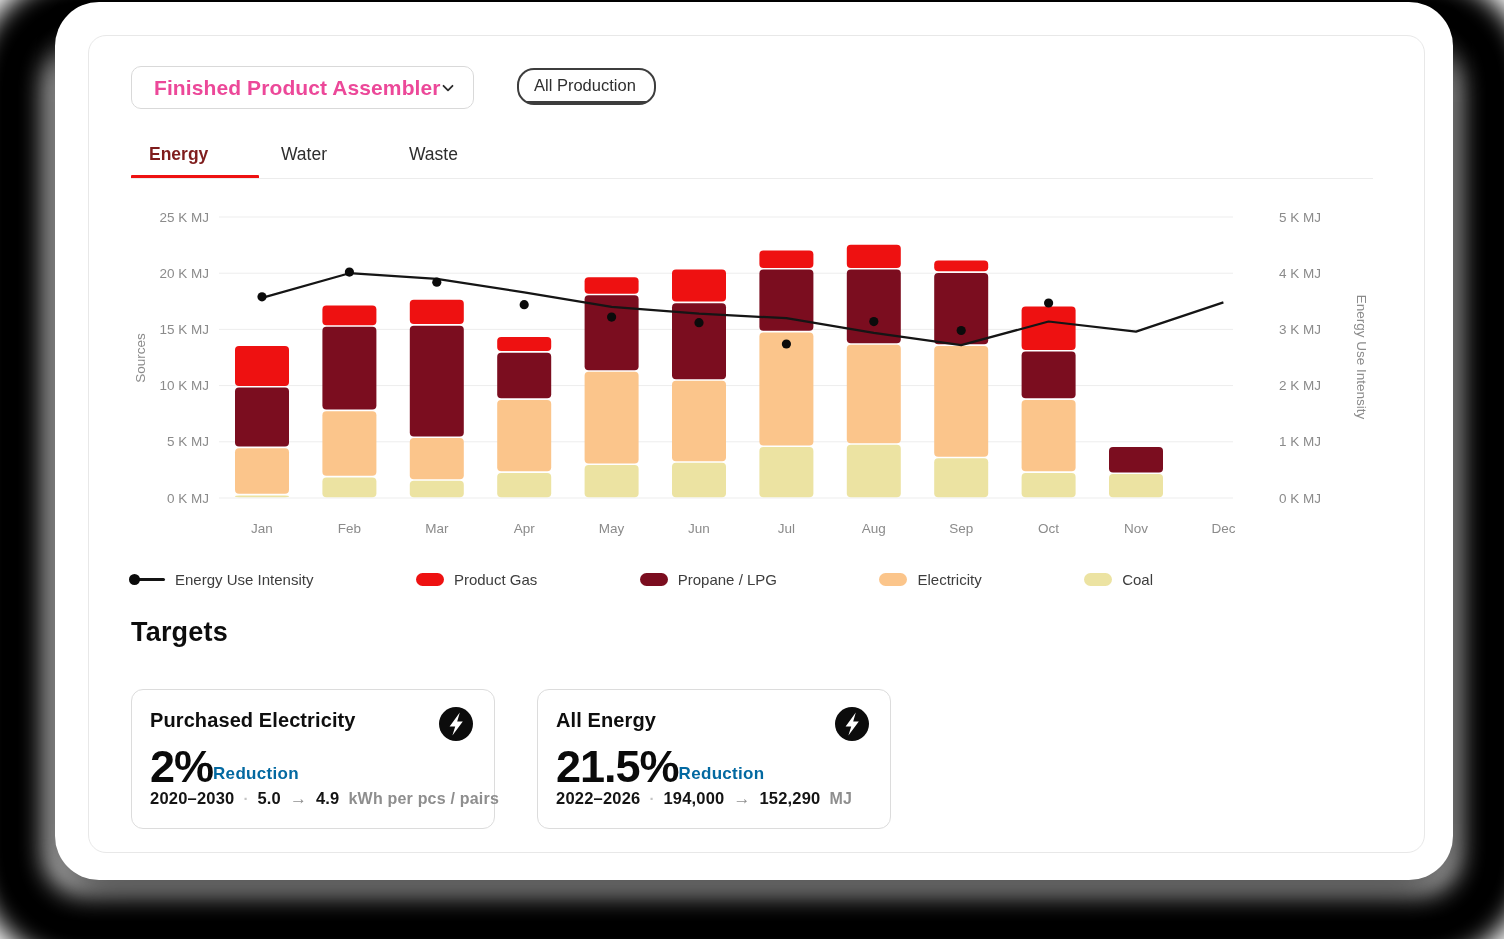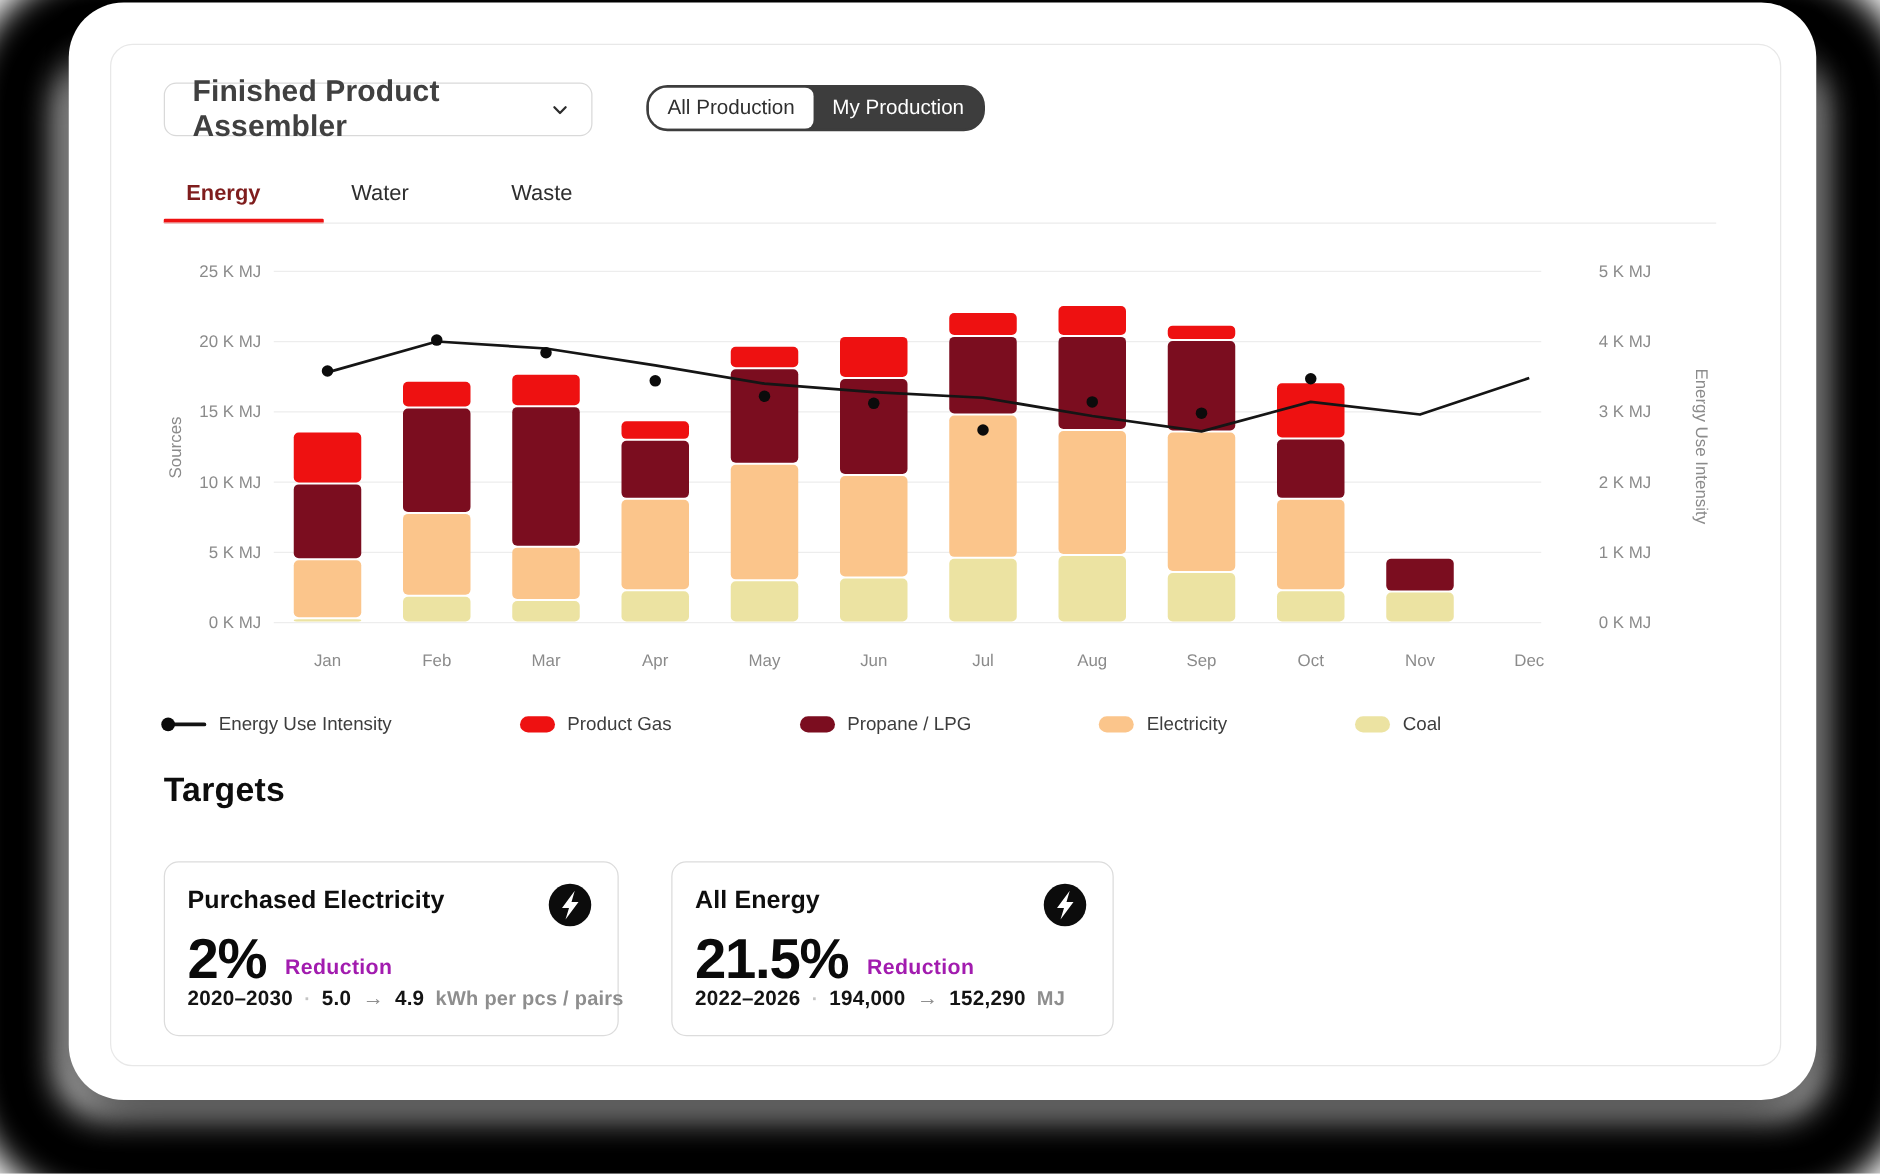--- a/index.html
+++ b/index.html
@@ -16,25 +16,25 @@
            box-shadow: 0 22px 50px rgba(0,0,0,.5), 0 6px 18px rgba(0,0,0,.35); }
 
   
   .card { position:absolute; left:33px; top:33px; width:1337px; height:818px;
           background:#fff; border:1px solid #e8e8e8; border-radius:18px; overflow:hidden; }
 
   
   .dropdown { position:absolute; left:42px; top:30px; width:343px; height:43px;
               border:1px solid #d9d9d9; border-radius:10px; background:#fff;
               display:flex; align-items:center; padding:0 18px 0 22px; cursor:pointer; }
-  .dropdown-label { font-size:24px; font-weight:700; color:#404040; letter-spacing:.1px; flex:1; }
+  .dropdown-label { font-size:21px; font-weight:700; color:#ec4899; letter-spacing:.1px; flex:1; }
   .chev { width:14px; height:14px; flex:0 0 auto; }
 
   .toggle { position:absolute; left:428px; top:32px; height:37px; display:flex;
-            border:2px solid #3d3d3d; background:#3d3d3d; border-radius:17px; overflow:hidden; }
+            border:2px solid #3d3d3d; background:#3d3d3d; border-radius:17px; overflow:hidden;flex-direction:column; }
   .toggle .opt { font-size:16.5px; padding:6px 15px; display:flex; align-items:center; cursor:pointer; white-space:nowrap; }
   .toggle .opt.light { background:#fff; color:#2f2f2f; border-radius:7px; }
   .toggle .opt.dark  { background:#3d3d3d; color:#fff; }
 
   
   .tab { position:absolute; top:108px; font-size:17.5px; color:#2e2e2e; cursor:pointer; }
   .tab.active { font-weight:700; color:#7f1d1d; }
   .tab-underline { position:absolute; left:42px; top:139px; width:128px; height:4px; background:#ee1111; border-radius:1px; }
   .tab-divider { position:absolute; left:42px; top:142px; width:1242px; height:1px; background:#ececec; }
 
@@ -58,21 +58,21 @@
                      color:#0d0d0d; letter-spacing:.2px; }
   .tcard { position:absolute; top:653px; height:140px; background:#fff; border:1px solid #dcdcdc;
            border-radius:12px; padding:16px 20px 2px 18px; cursor:pointer; }
   .tcard.c1 { left:42px;  width:364px; }
   .tcard.c2 { left:448px; width:354px; }
   .tcard-head { display:flex; align-items:flex-start; justify-content:space-between; }
   .tcard-title { font-size:20px; font-weight:800; color:#0e0e0e; letter-spacing:.1px; padding-top:3px; }
   .bolt { width:36px; height:36px; flex:0 0 auto; }
   .tcard-valuerow { display:flex; align-items:flex-end; margin-top:2px; }
   .tcard-value { font-size:45px; font-weight:800; color:#0a0a0a; line-height:1; letter-spacing:-1px; }
-  .tcard-reduction { font-size:17px; font-weight:700; color:#a21caf; margin-left:15px; margin-bottom:5px; letter-spacing:.3px;text-align:right; }
+  .tcard-reduction { font-size:17px; font-weight:700; color:#0369a1; margin-bottom:5px; letter-spacing:.3px;text-align:right; }
   .tcard-bottom { display:flex; align-items:baseline; gap:9px; white-space:nowrap; }
   .tb-strong { font-size:16.5px; font-weight:700; color:#141414; letter-spacing:.2px; }
   .tb-dot { color:#c4c4c4; font-weight:700; font-size:15px; }
   .tb-arrow { color:#8f8f8f; font-size:17px; }
   .tb-unit { font-size:16px; font-weight:700; color:#8e8e8e; letter-spacing:.2px; }
 </style>
 </head>
 <body>
 
 <div class="page">

